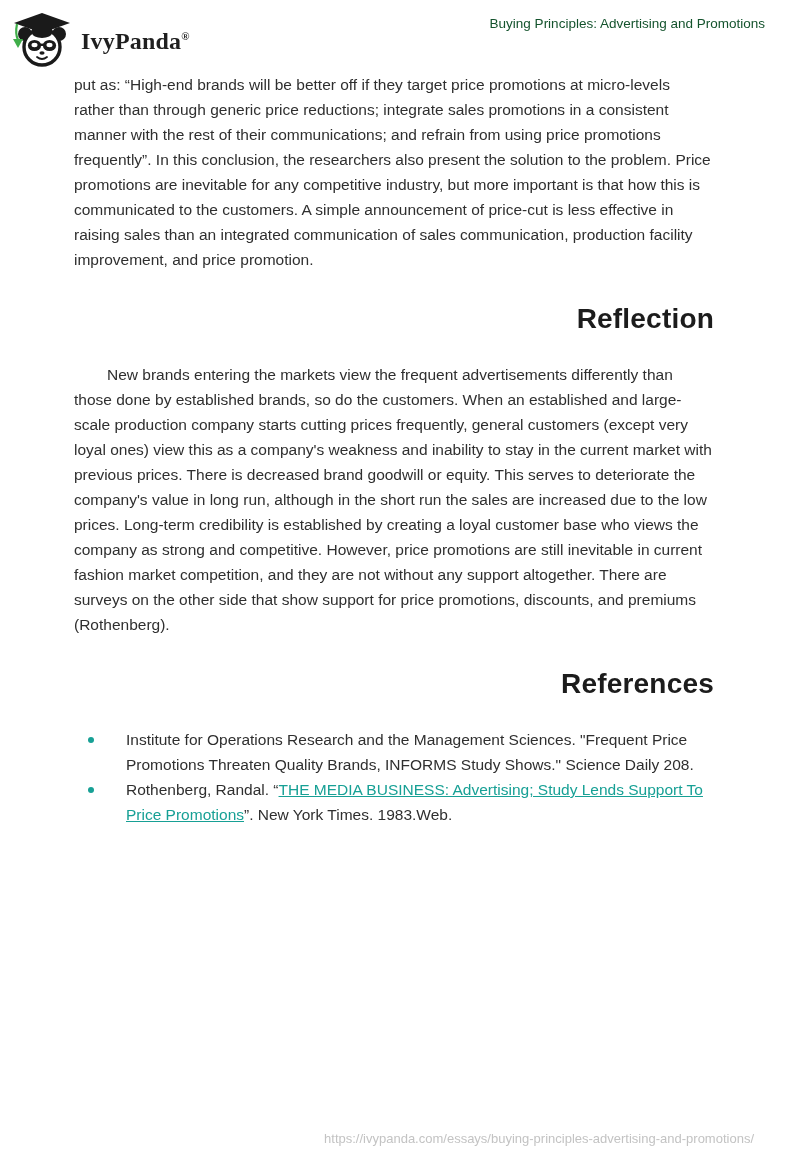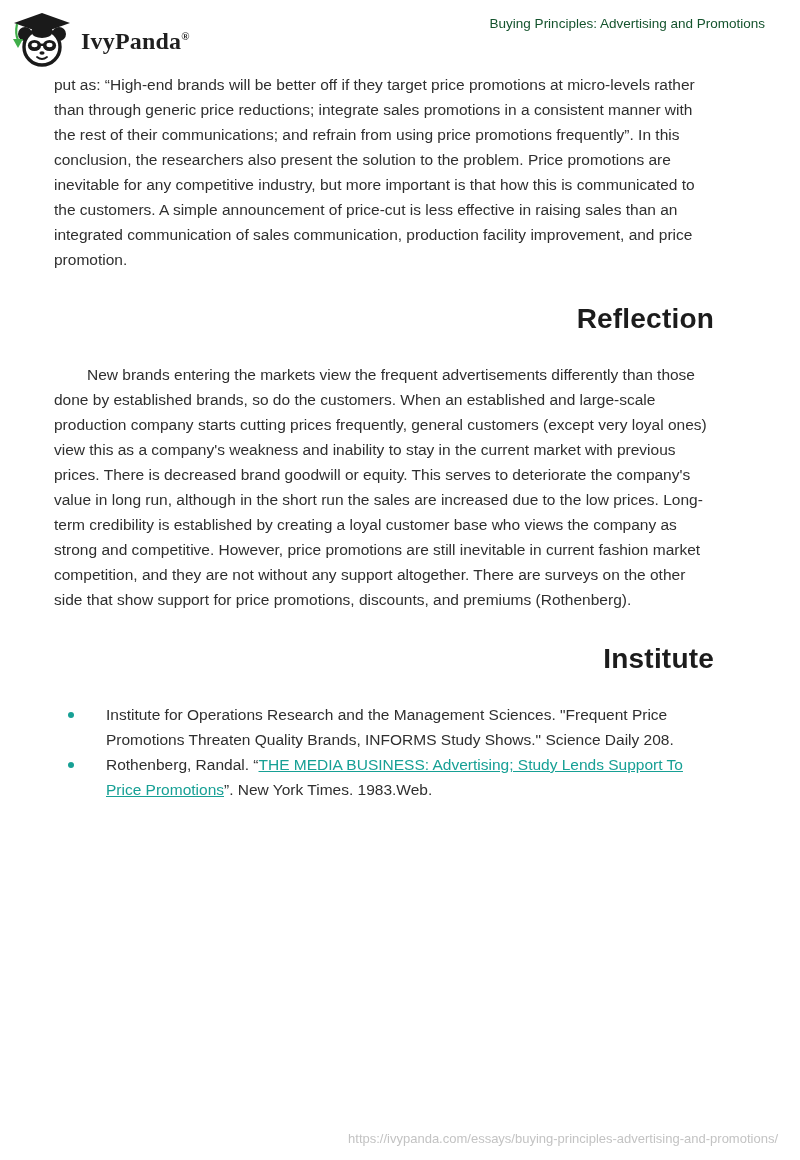--- a/index.html
+++ b/index.html
@@ -32,21 +32,21 @@
     letter-spacing: 0.2px;
     line-height: 56px;
   }
   .brand sup { font-size: 11px; vertical-align: super; }
   .page-title {
     font-size: 13.5px;
     color: #14532d;
     margin-top: 8px;
   }
   
-  .content { padding: 8px 86px 0 54px; }
+  .content { padding: 8px 86px 0 74px; }
   p.body {
     font-size: 15.5px;
     line-height: 25px;
     margin: 0;
     color: #2f2f2f;
   }
   p.indent { text-indent: 33px; margin-top: 21px; }
   h2.section {
     font-size: 28px;
     font-weight: bold;
@@ -73,21 +73,21 @@
     background: #17a095;
   }
   a.ref-link {
     color: #17a095;
     text-decoration: underline;
     cursor: pointer;
   }
   
   .footer-url {
     position: absolute;
-    right: 22px;
+    right: 46px;
     bottom: 14px;
     font-size: 13px;
     color: #c3c3c3;
     text-align: right;
   }
 </style>
 </head>
 <body>
 
 <div class="page">
@@ -122,21 +122,21 @@
     </div>
     <div class="page-title">Buying Principles: Advertising and Promotions</div>
   </div>
 
   <div class="content">
     <p class="body">put as: “High-end brands will be better off if they target price promotions at micro-levels rather than through generic price reductions; integrate sales promotions in a consistent manner with the rest of their communications; and refrain from using price promotions frequently”. In this conclusion, the researchers also present the solution to the problem. Price promotions are inevitable for any competitive industry, but more important is that how this is communicated to the customers. A simple announcement of price-cut is less effective in raising sales than an integrated communication of sales communication, production facility improvement, and price promotion.</p>
 
     <h2 class="section">Reflection</h2>
     <p class="body indent">New brands entering the markets view the frequent advertisements differently than those done by established brands, so do the customers. When an established and large-scale production company starts cutting prices frequently, general customers (except very loyal ones) view this as a company's weakness and inability to stay in the current market with previous prices. There is decreased brand goodwill or equity. This serves to deteriorate the company's value in long run, although in the short run the sales are increased due to the low prices. Long-term credibility is established by creating a loyal customer base who views the company as strong and competitive. However, price promotions are still inevitable in current fashion market competition, and they are not without any support altogether. There are surveys on the other side that show support for price promotions, discounts, and premiums (Rothenberg).</p>
 
-    <h2 class="section">Institute</h2>
+    <h2 class="section">References</h2>
     <ul class="refs">
       <li>
         <span class="bullet"></span>
         <span>Institute for Operations Research and the Management Sciences. "Frequent Price Promotions Threaten Quality Brands, INFORMS Study Shows." Science Daily 208.</span>
       </li>
       <li>
         <span class="bullet"></span>
         <span>Rothenberg, Randal. “</span><a class="ref-link">THE MEDIA BUSINESS: Advertising; Study Lends Support To Price Promotions</a><span>”. New York Times. 1983.Web.</span>
       </li>
     </ul>

